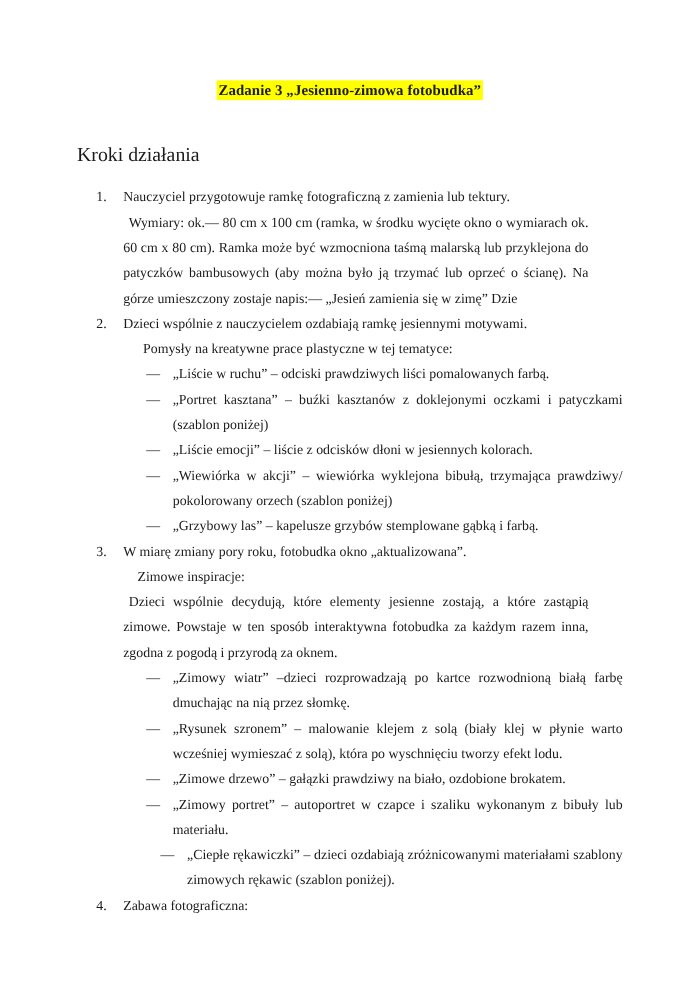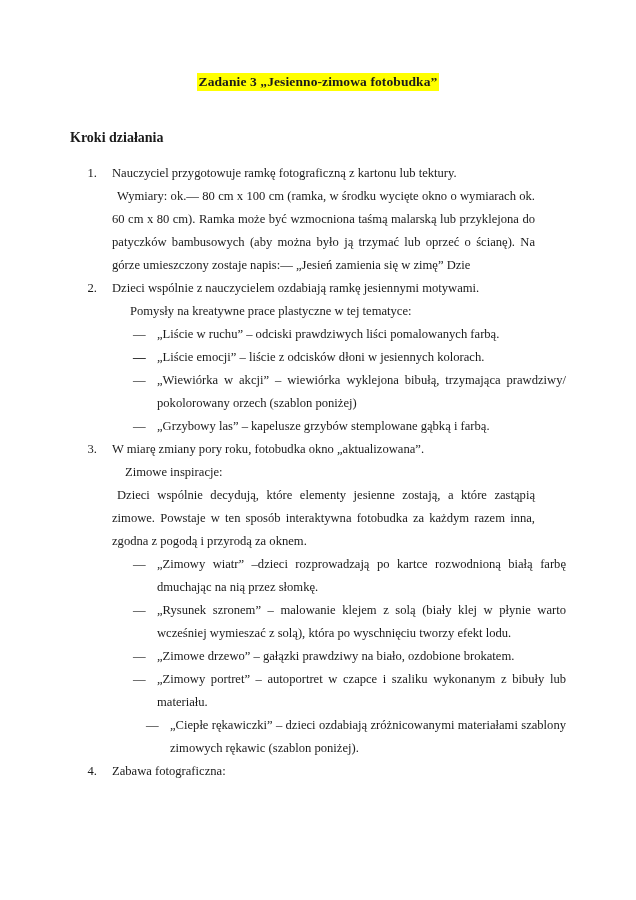--- a/index.html
+++ b/index.html
@@ -34,22 +34,22 @@
     font-weight: bold;
     font-size: 13.5px;
     line-height: 1.45;
     letter-spacing: 0.1px;
     padding: 1px 2px 2px 2px;
   }
 
   
   .section-heading {
     margin: 36px 0 15px 70px;
-    font-weight: bold;
-    font-size: 14px;
+    font-weight: normal;
+    font-size: 18px;
     line-height: 1.4;
   }
 
   
   .steps {
     margin: 14px 0 0 0;
     padding: 0;
     list-style: none;
   }
   .step {
@@ -131,29 +131,29 @@
 <div class="page">
 
   <div class="title-row">
     <span class="doc-title">Zadanie 3 „Jesienno-zimowa fotobudka”</span>
   </div>
 
   <div class="section-heading">Kroki działania</div>
 
   <ol class="steps" id="steps-root">
       <li class="step">
-        <div class="step-head"><span class="step-num">1.</span><span>Nauczyciel przygotowuje ramkę fotograficzną z kartonu lub tektury.</span></div>
+        <div class="step-head"><span class="step-num">1.</span><span>Nauczyciel przygotowuje ramkę fotograficzną z zamienia lub tektury.</span></div>
         <p class="step-para lead">Wymiary: ok.— 80 cm x 100 cm (ramka, w środku wycięte okno o wymiarach ok. 60 cm x 80 cm). Ramka może być wzmocniona taśmą malarską lub przyklejona do patyczków bambusowych (aby można było ją trzymać lub oprzeć o ścianę). Na górze umieszczony zostaje napis:— „Jesień zamienia się w zimę” Dzie</p>
       </li>
       <li class="step">
         <div class="step-head"><span class="step-num">2.</span><span>Dzieci wspólnie z nauczycielem ozdabiają ramkę jesiennymi motywami.</span></div>
         <p class="step-para lead nojust">Pomysły na kreatywne prace plastyczne w tej tematyce:</p>
         <ul class="dash-list">
           <li class="dash-item single"><span class="dash">—</span><span>„Liście w ruchu” – odciski prawdziwych liści pomalowanych farbą.</span></li>
-          <li class="dash-item"><span class="dash">—</span></li>
+          <li class="dash-item"><span class="dash">—</span><span>„Portret kasztana” – buźki kasztanów z doklejonymi oczkami i patyczkami (szablon poniżej)</span></li>
           <li class="dash-item single"><span class="dash">—</span><span>„Liście emocji” – liście z odcisków dłoni w jesiennych kolorach.</span></li>
           <li class="dash-item"><span class="dash">—</span><span>„Wiewiórka w akcji” – wiewiórka wyklejona bibułą, trzymająca prawdziwy/ pokolorowany orzech (szablon poniżej)</span></li>
           <li class="dash-item single"><span class="dash">—</span><span>„Grzybowy las” – kapelusze grzybów stemplowane gąbką i farbą.</span></li>
         </ul>
       </li>
       <li class="step">
         <div class="step-head"><span class="step-num">3.</span><span>W miarę zmiany pory roku, fotobudka okno „aktualizowana”.</span></div>
         <p class="step-para nojust">Zimowe inspiracje:</p>
         <p class="step-para lead">Dzieci wspólnie decydują, które elementy jesienne zostają, a które zastąpią zimowe. Powstaje w ten sposób interaktywna fotobudka za każdym razem inna, zgodna z pogodą i przyrodą za oknem.</p>
         <ul class="dash-list">

